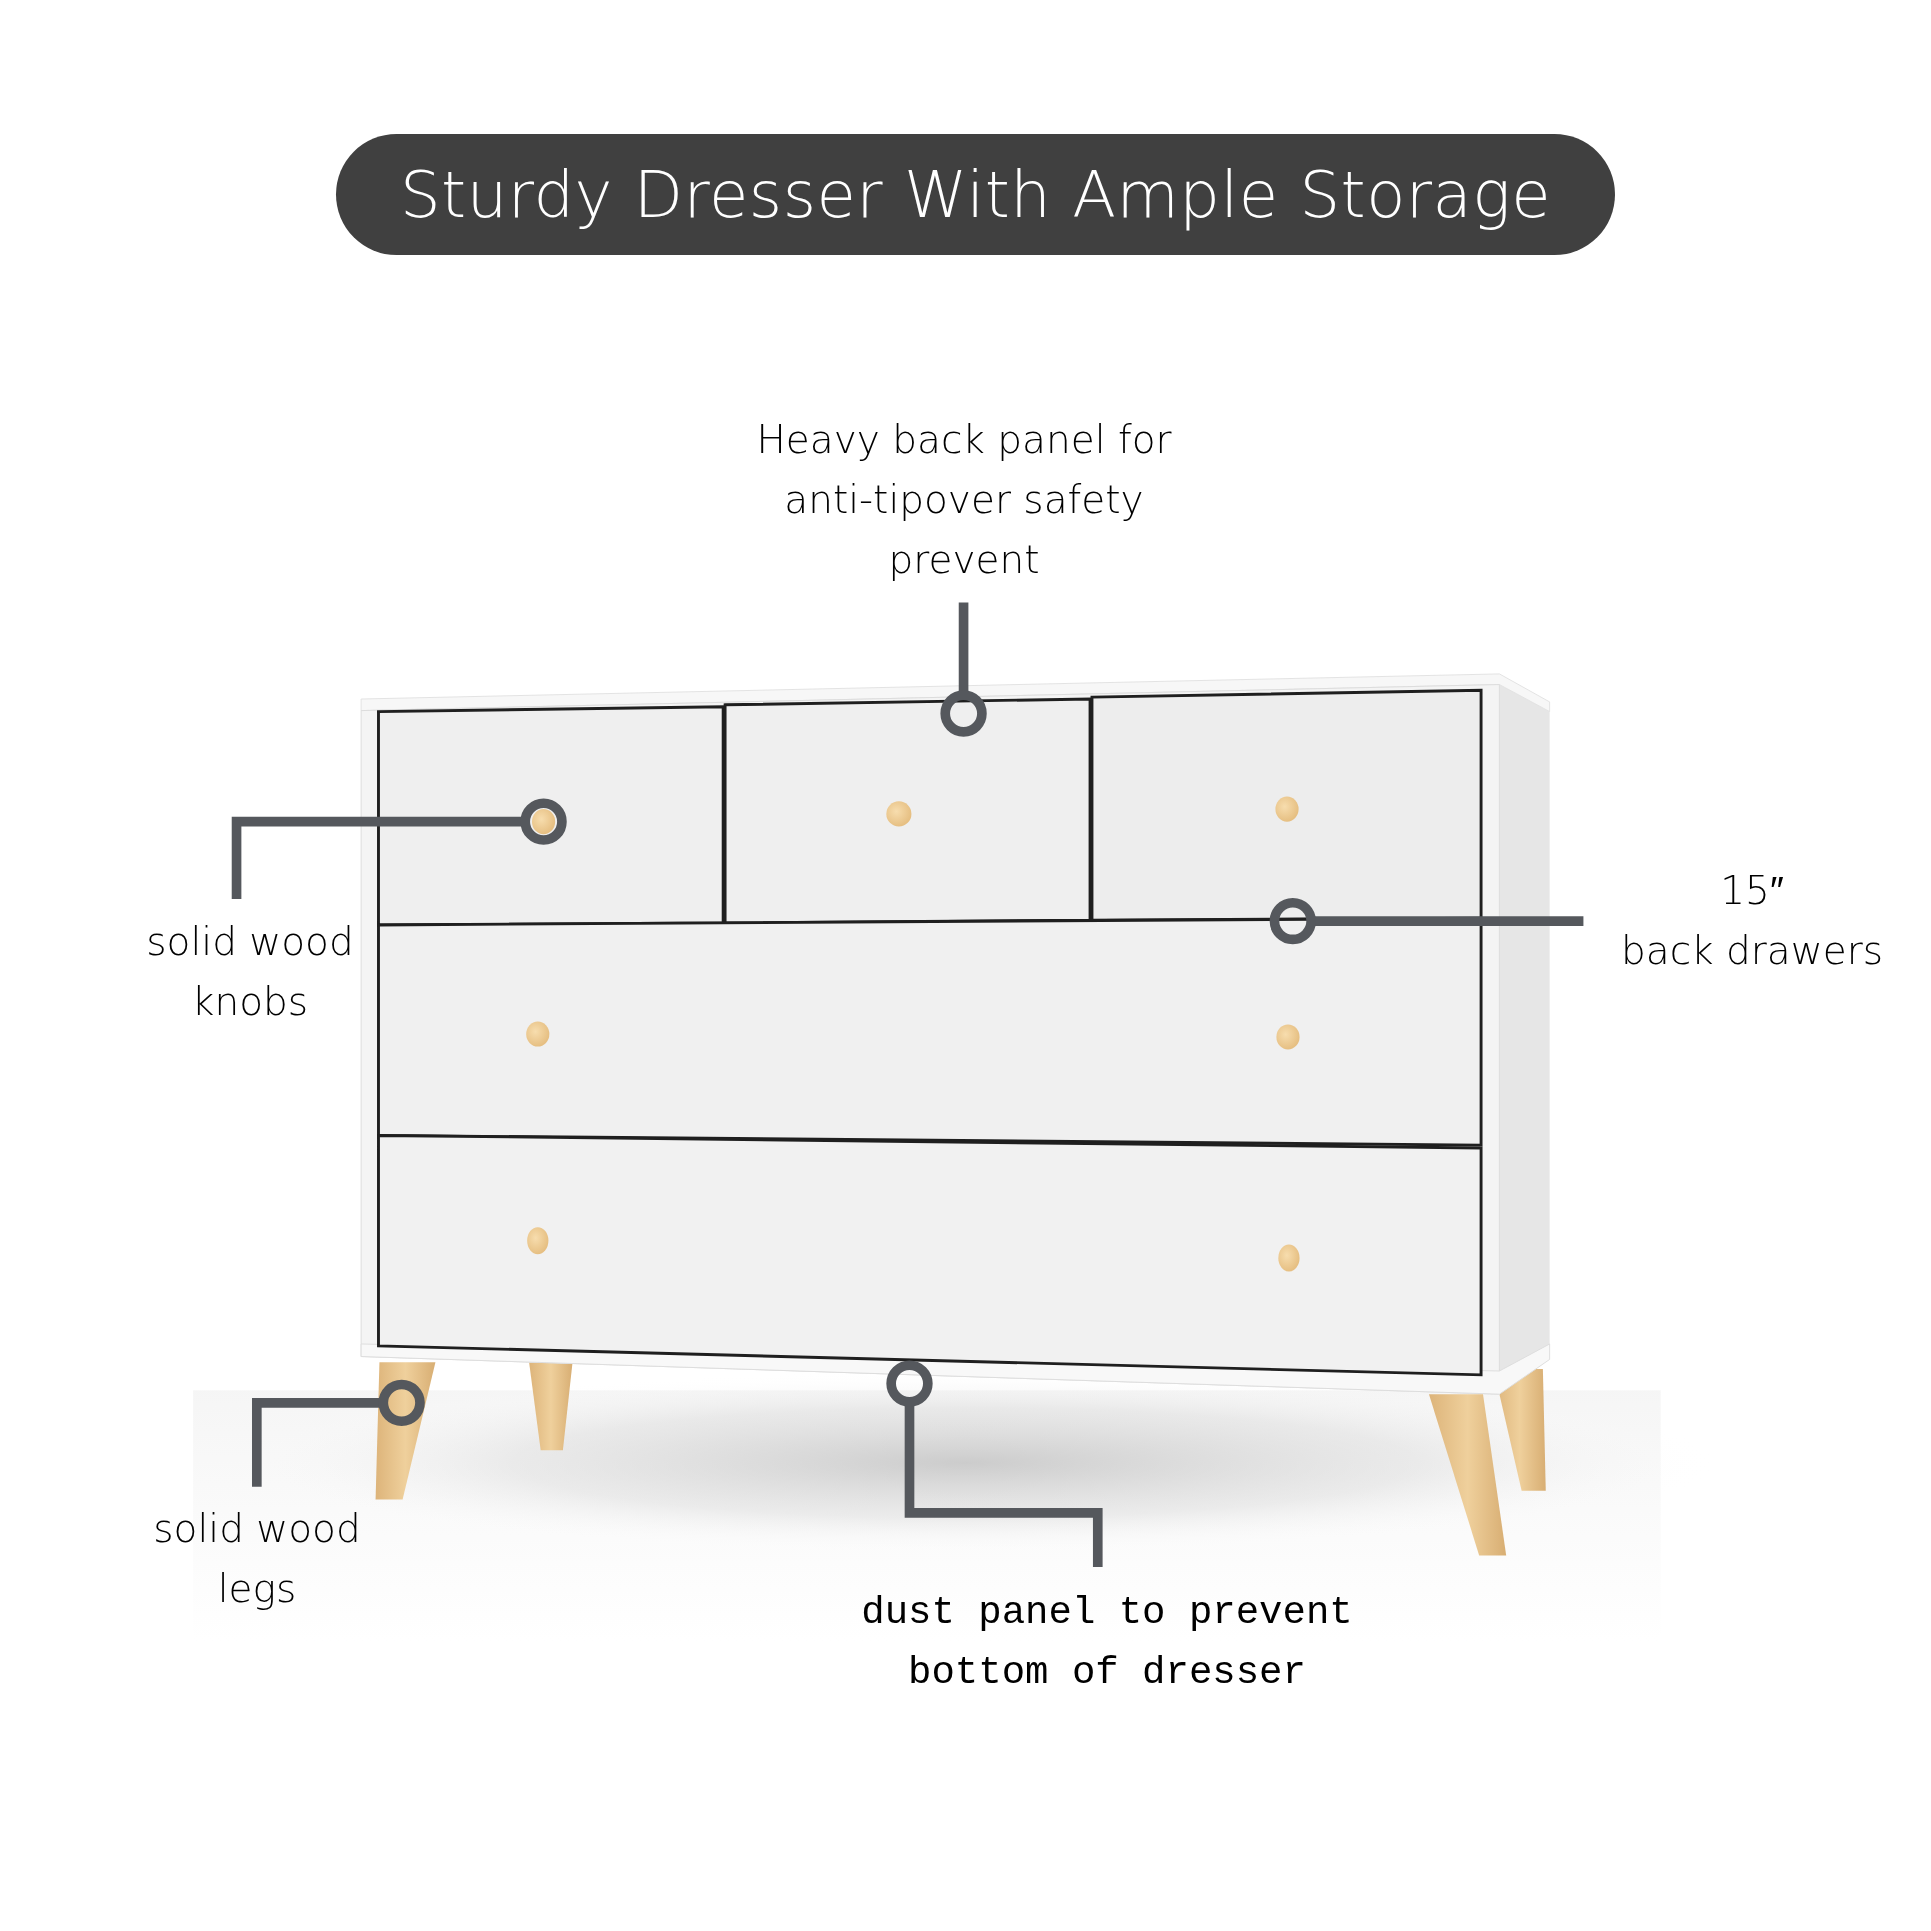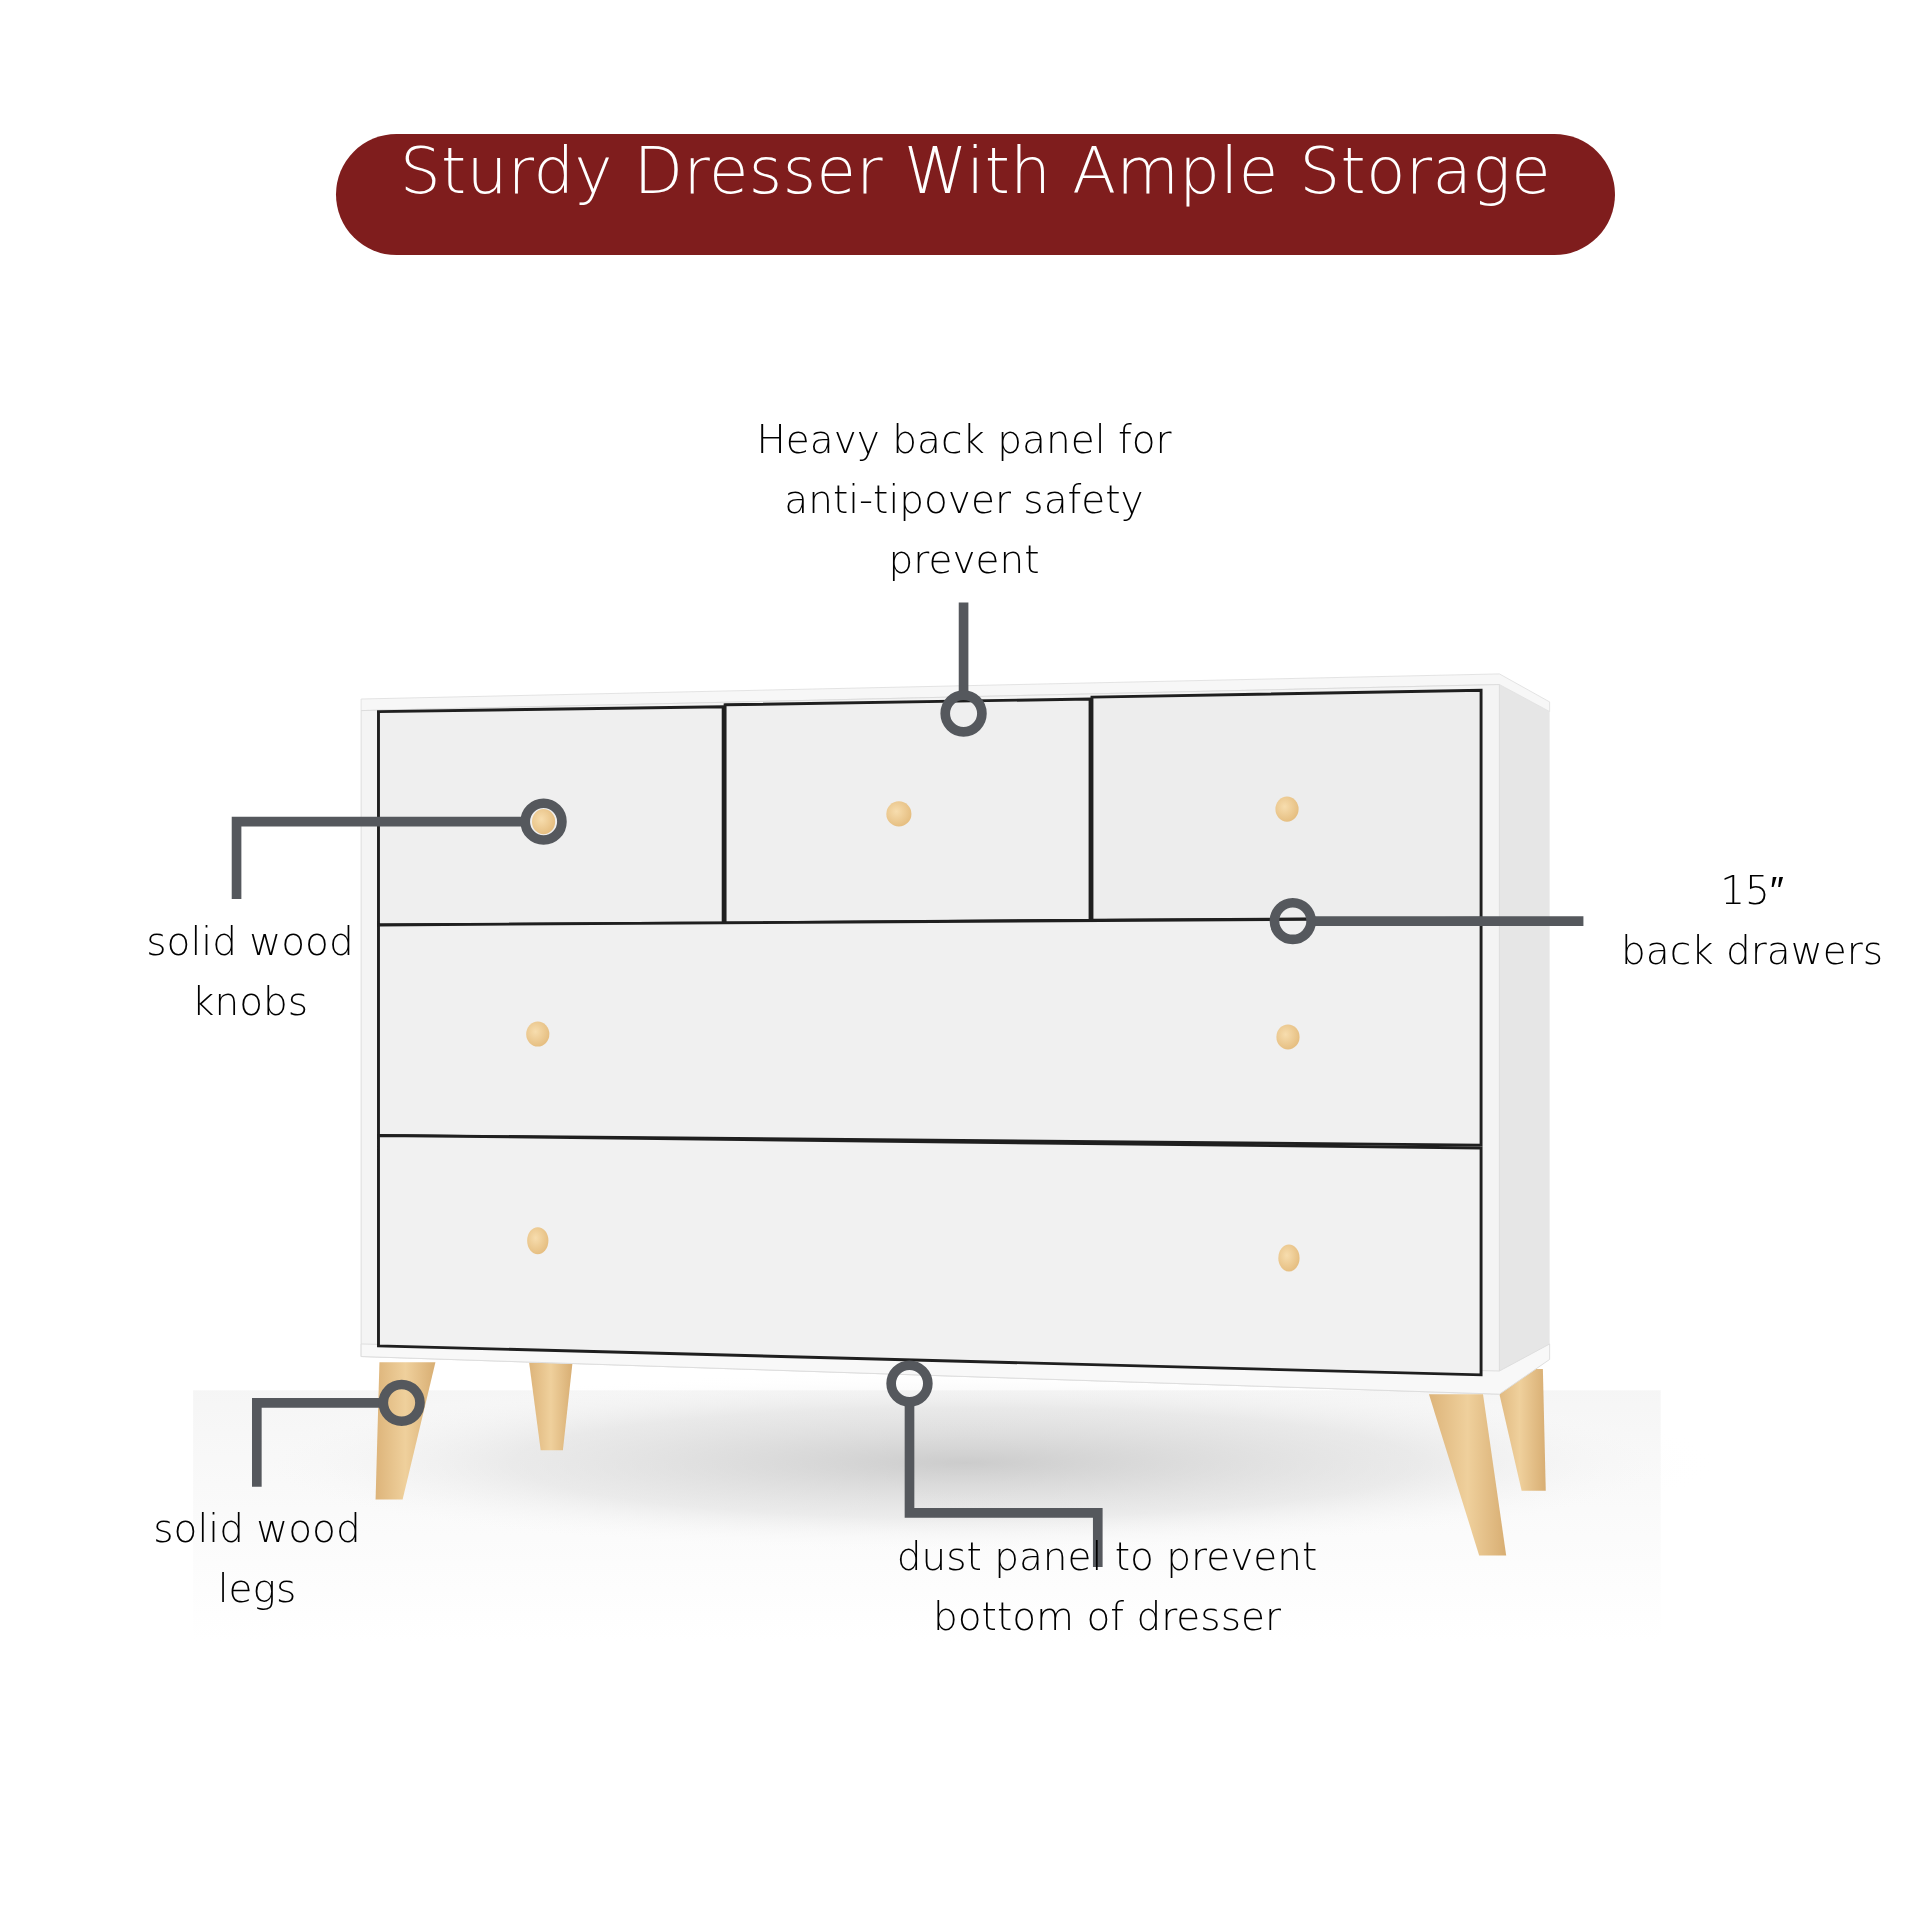--- a/index.html
+++ b/index.html
@@ -1,21 +1,21 @@
 <!DOCTYPE html>
 <html><head>
 <meta charset="utf-8">
 <style>
   html, body { margin: 0; padding: 0; background: #ffffff; }
   body { width: 1931px; height: 1931px; position: relative; overflow: hidden;
          font-family: "DejaVu Sans", "Liberation Sans", sans-serif; color: #111111; }
   .banner {
     position: absolute; left: 336px; top: 134px; width: 1279px; height: 121px;
-    border-radius: 61px; background: #7f1d1d;
-    display: flex; align-items: flex-start; justify-content: center;
+    border-radius: 61px; background: #404040;
+    display: flex; align-items: center; justify-content: center;
   }
   .banner-title {
     color: #ffffff; font-size: 64px; font-weight: 300; letter-spacing: 0.5px;
     font-family: "DejaVu Sans", sans-serif; white-space: nowrap;
   }
   .scene { position: absolute; left: 0; top: 0; width: 1931px; height: 1931px; }
   .callout-text {
     position: absolute; text-align: center; font-size: 39px; line-height: 60px;
     color: #000000; font-family: "DejaVu Sans", sans-serif; font-weight: 300;
     white-space: nowrap; transform: translateX(-50%);
@@ -125,17 +125,17 @@
 <div class="callout-text" style="left:1740px; top:861px;margin-left:12px;">
   <span>15″</span>
   <span>back drawers</span>
 </div>
 
 <div class="callout-text" style="left:257px; top:1499px;">
   <span>solid wood</span>
   <span>legs</span>
 </div>
 
-<div class="callout-text" style="left:1107px; top:1527px;">
+<div class="callout-text" style="left:1107px; top:1583px;font-family:Liberation Mono, monospace;">
   <span>dust panel to prevent</span>
   <span>bottom of dresser</span>
 </div>
 
 
 </body></html>

